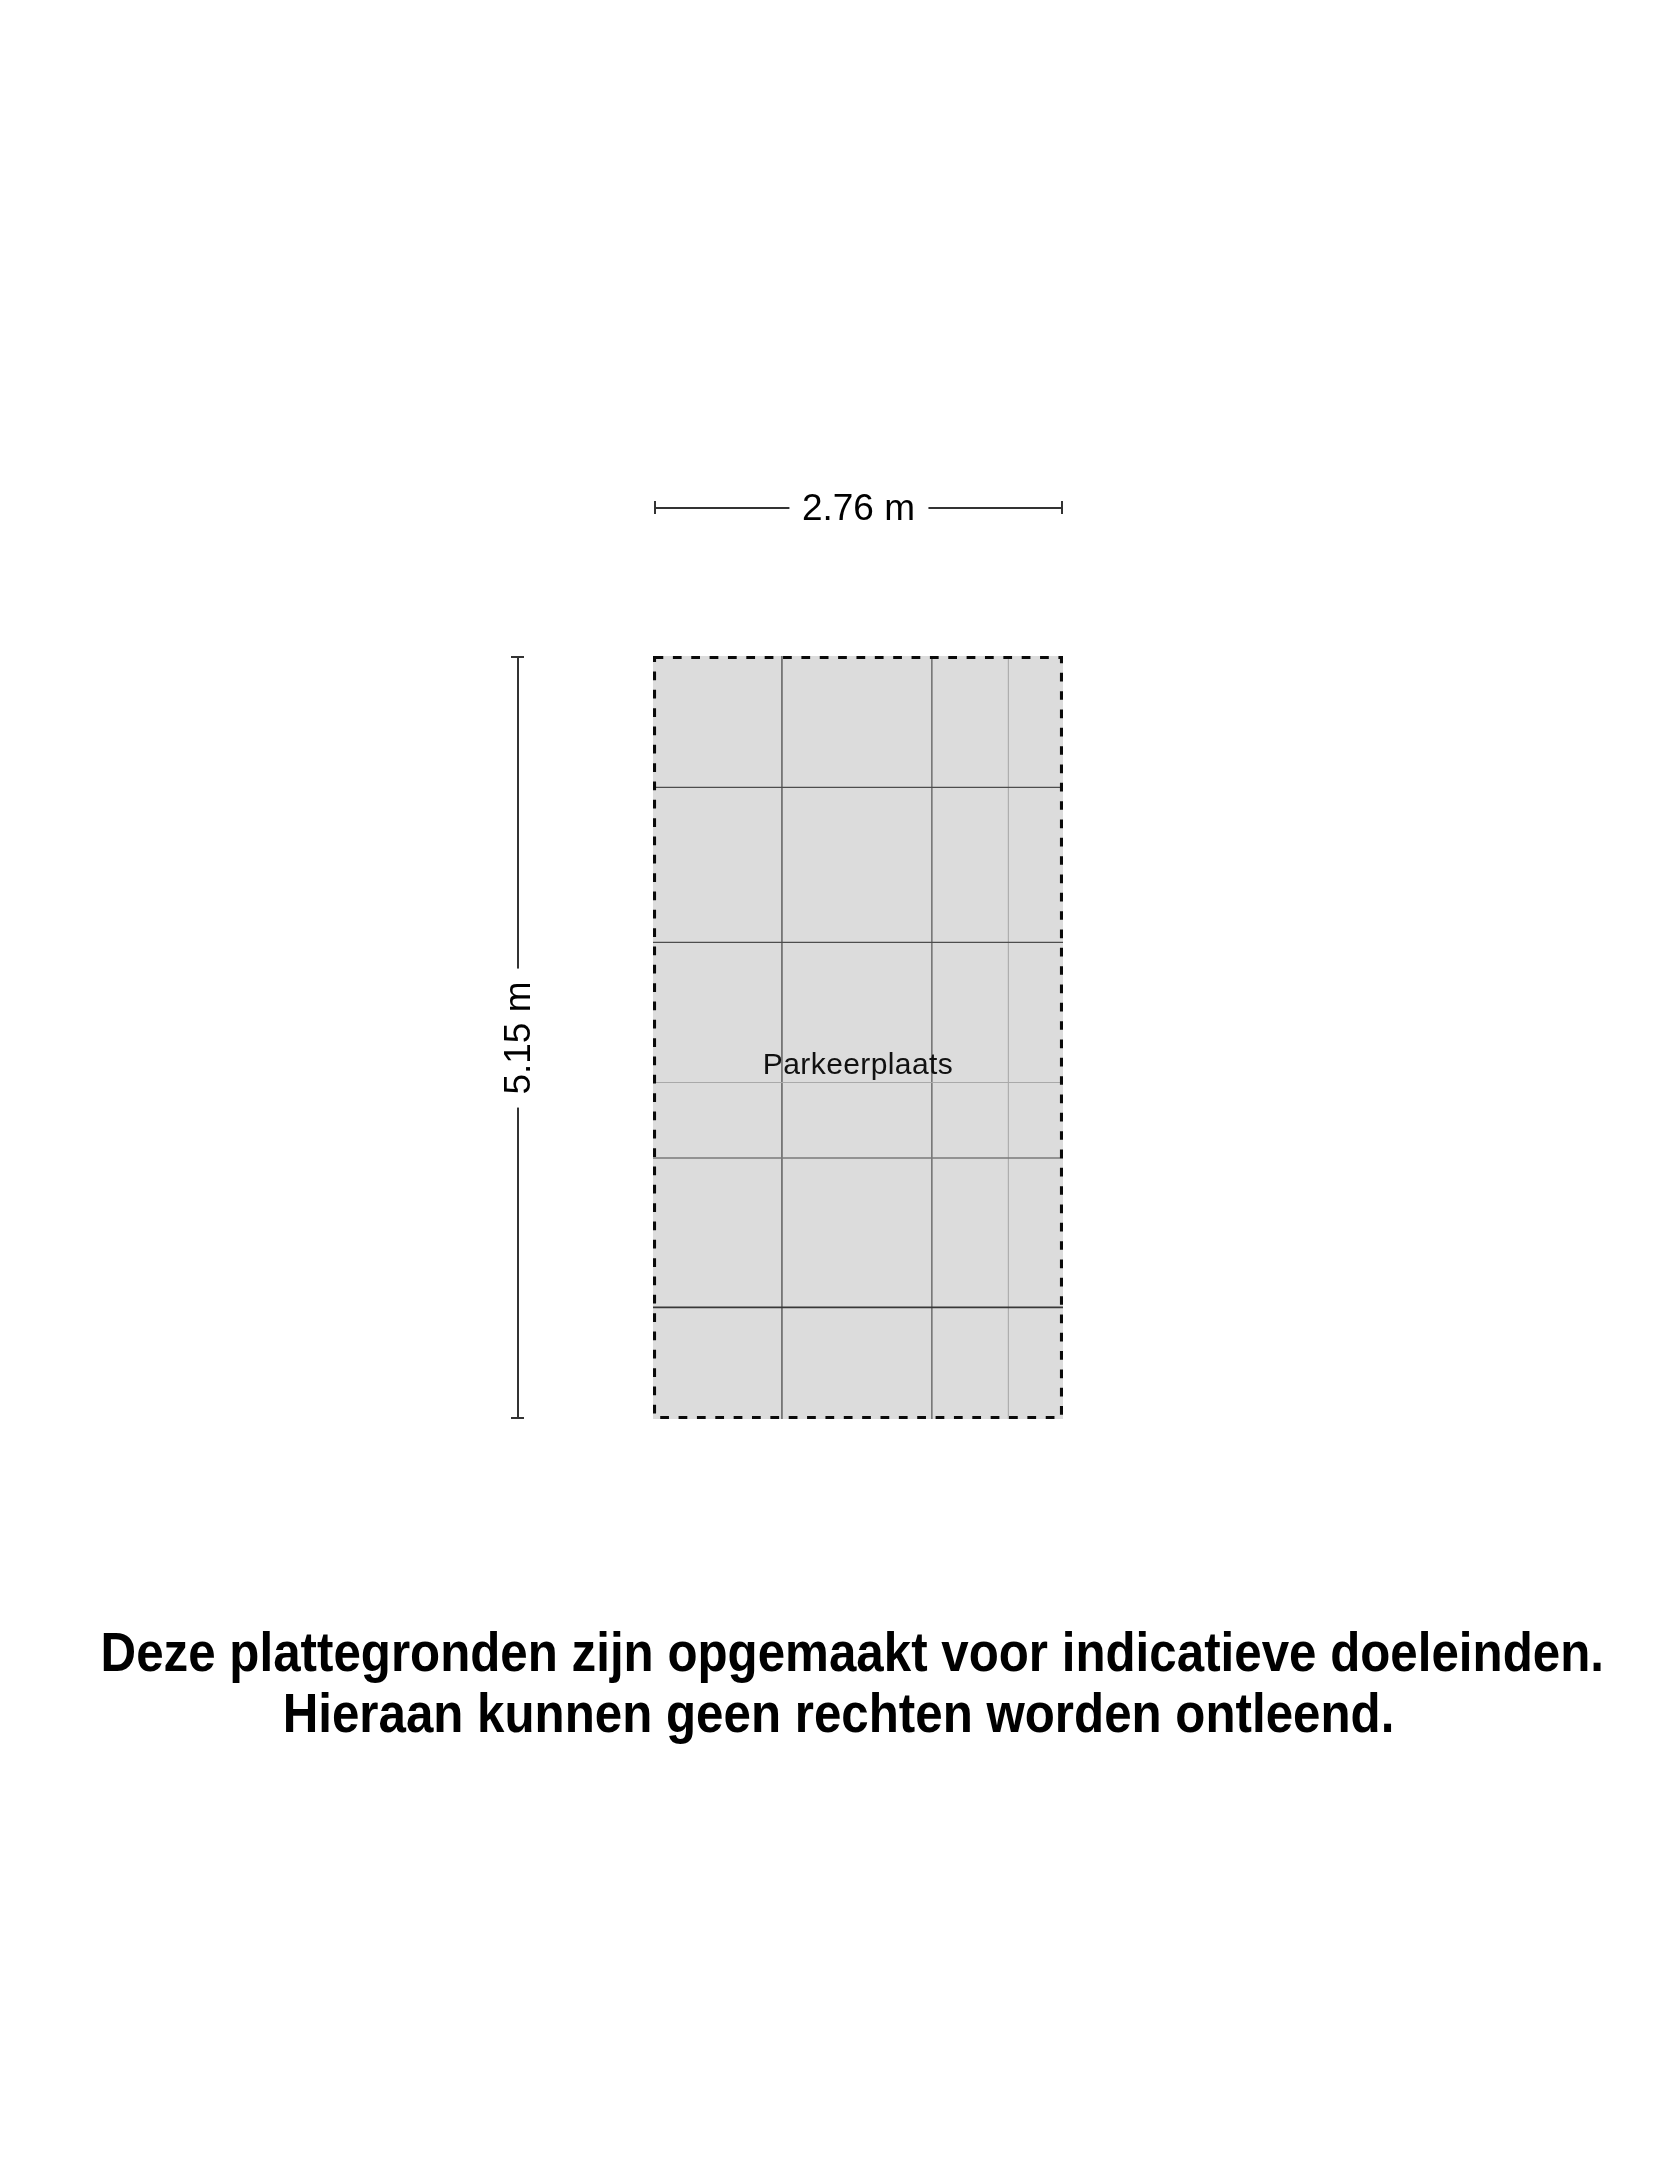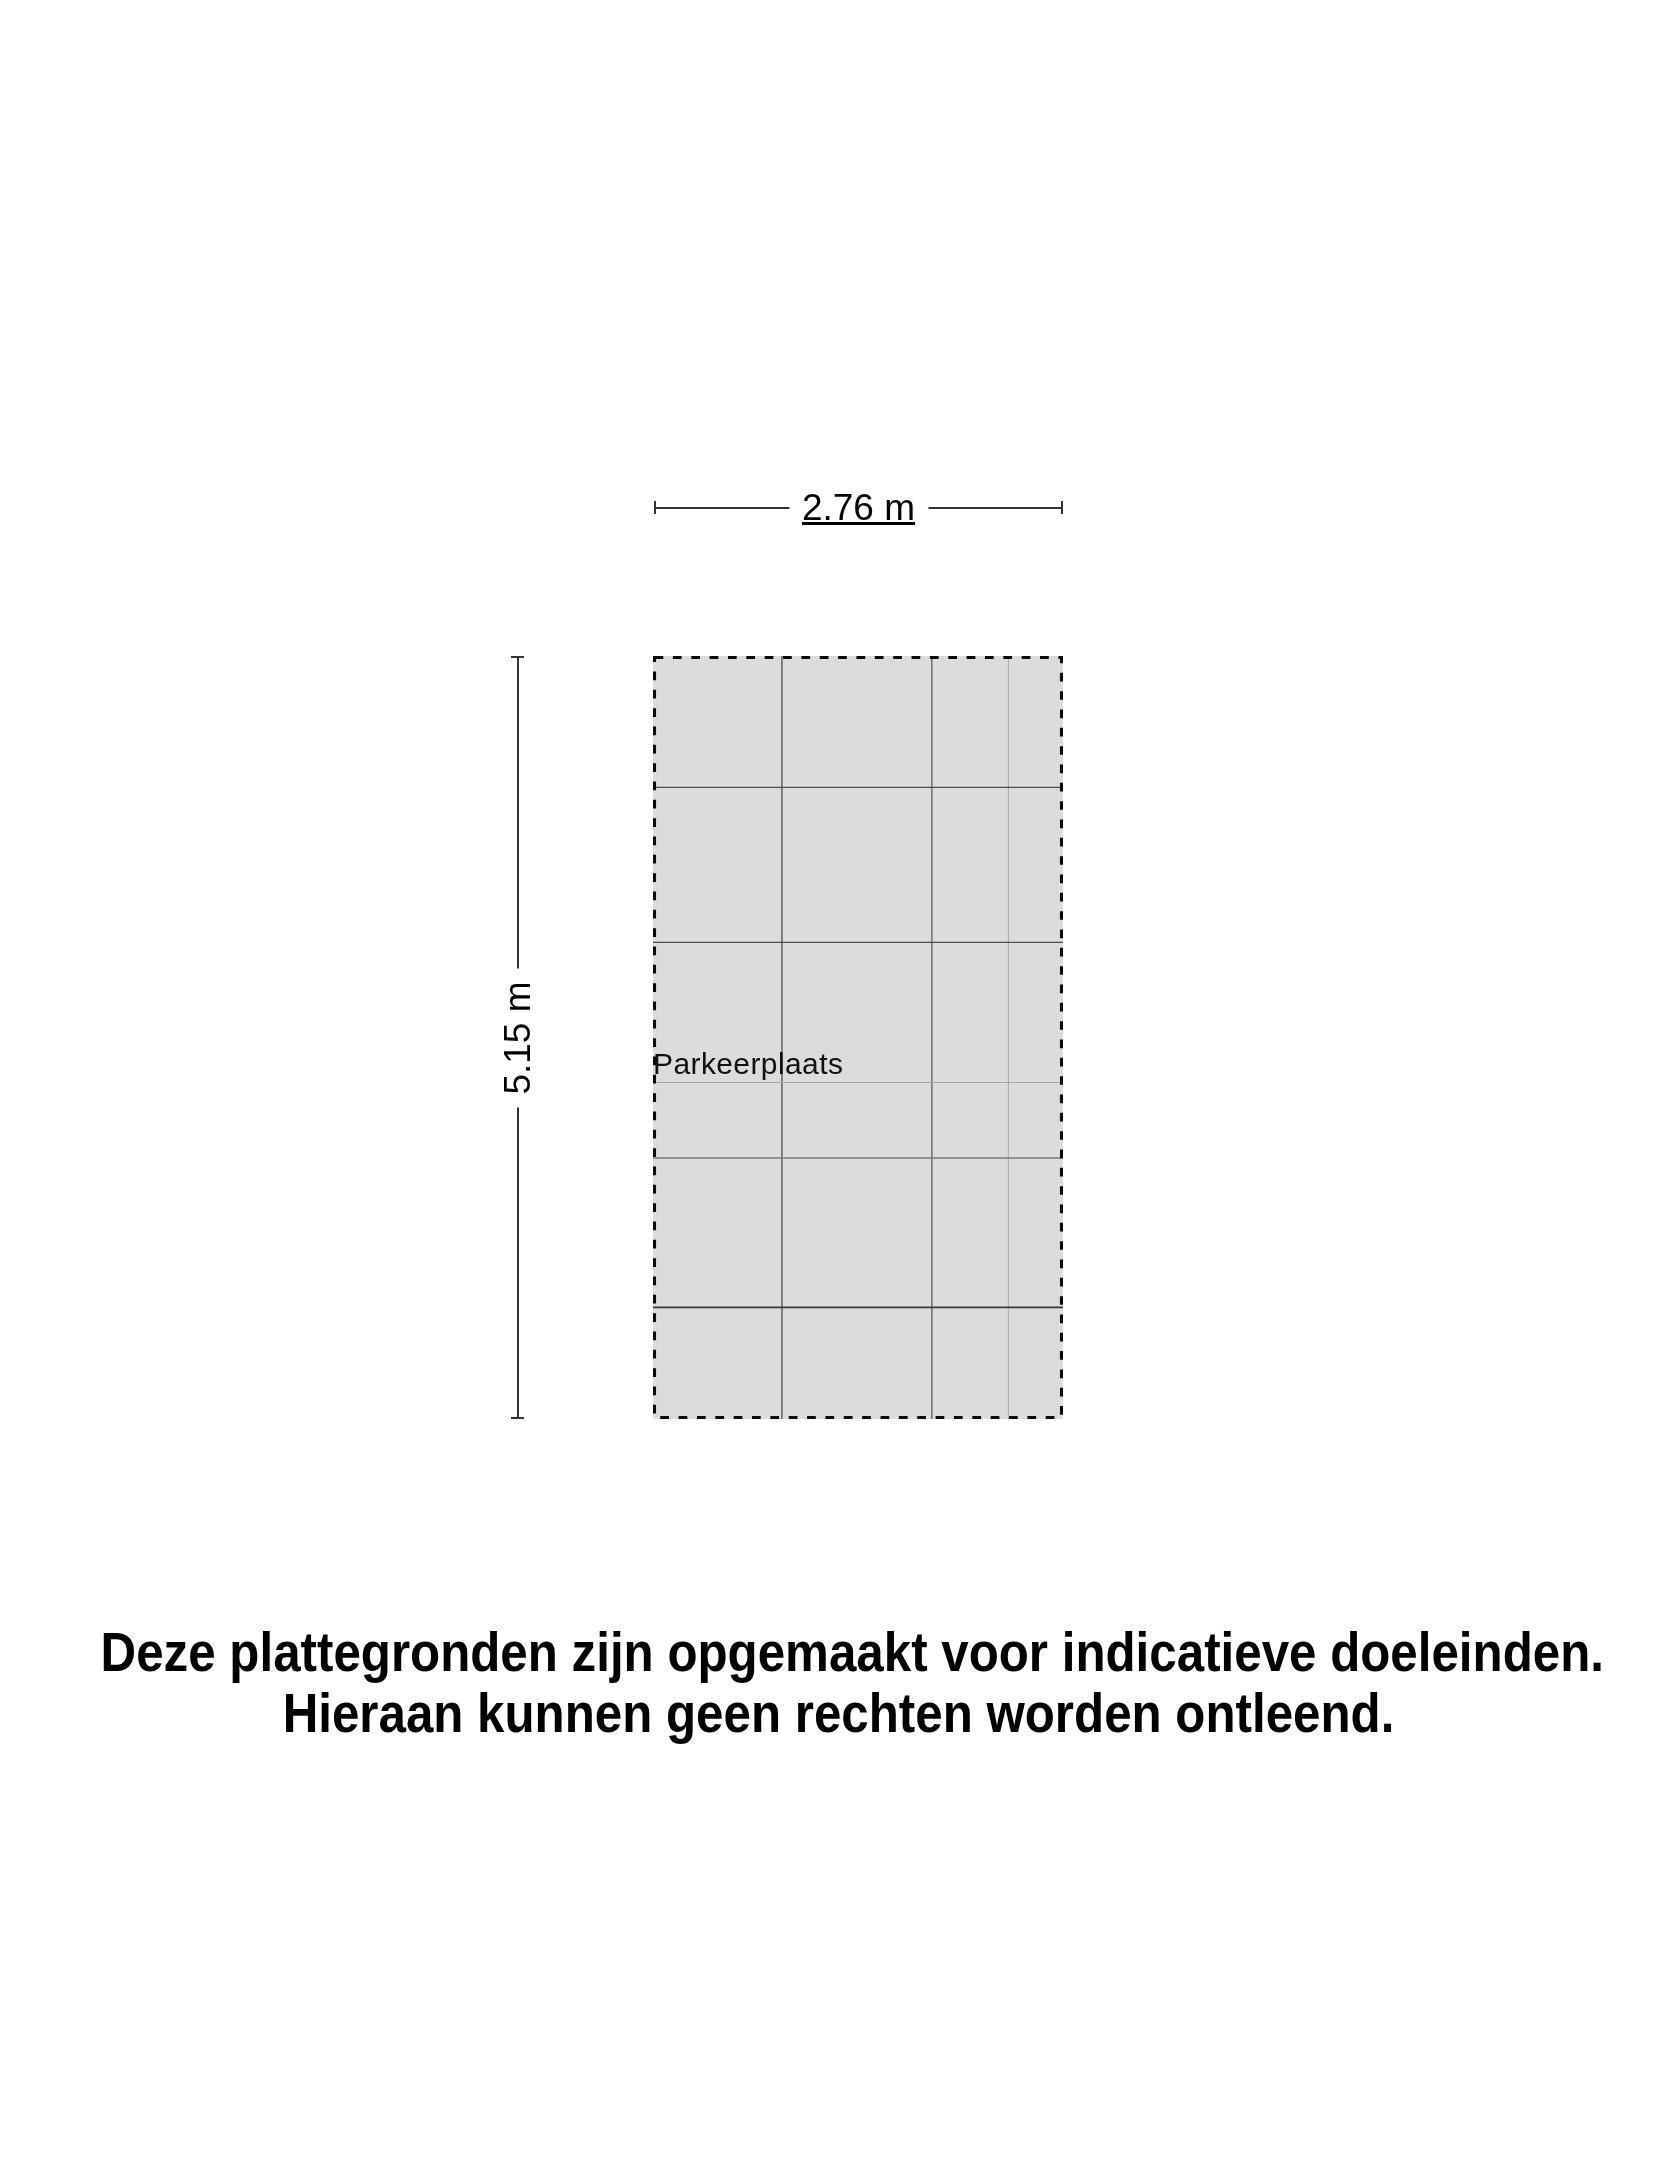--- a/index.html
+++ b/index.html
@@ -30,20 +30,21 @@
     width: 100%;
     height: 100%;
   }
 
   
   .room-label {
     position: absolute;
     left: 653px;
     top: 1047px;
     width: 410px;
+    text-align: center;
     font-size: 30px;
     line-height: 33px;
     color: #111111;
     letter-spacing: 0.4px;
   }
 
   
   .dim-line-h {
     position: absolute;
     left: 654px;
@@ -86,21 +87,20 @@
     top: 50%;
     white-space: nowrap;
     background: #ffffff;
     color: #000000;
     font-size: 37px;
     line-height: 42px;
     padding: 0 13px;
   }
   .dim-label.horizontal {
     transform: translate(-50%, -50%);
-    text-decoration: underline;
   }
   .dim-label.vertical {
     transform: translate(-50%, -50%) rotate(-90deg);
   }
 
   
   .disclaimer {
     position: absolute;
     left: 0;
     top: 1621px;

